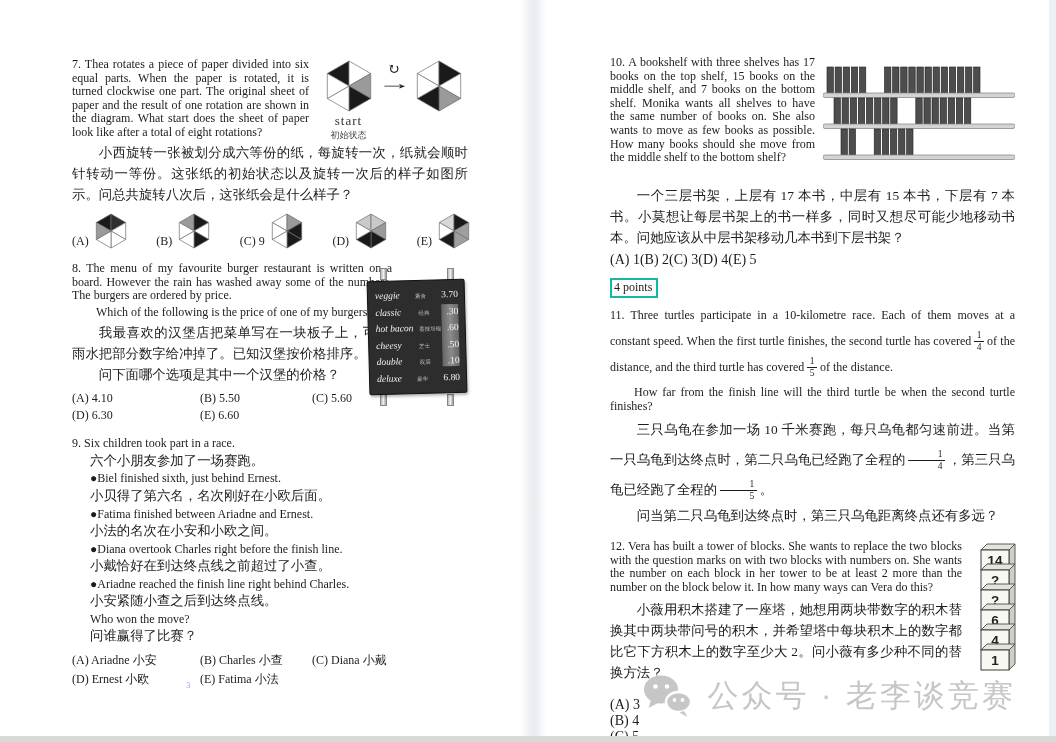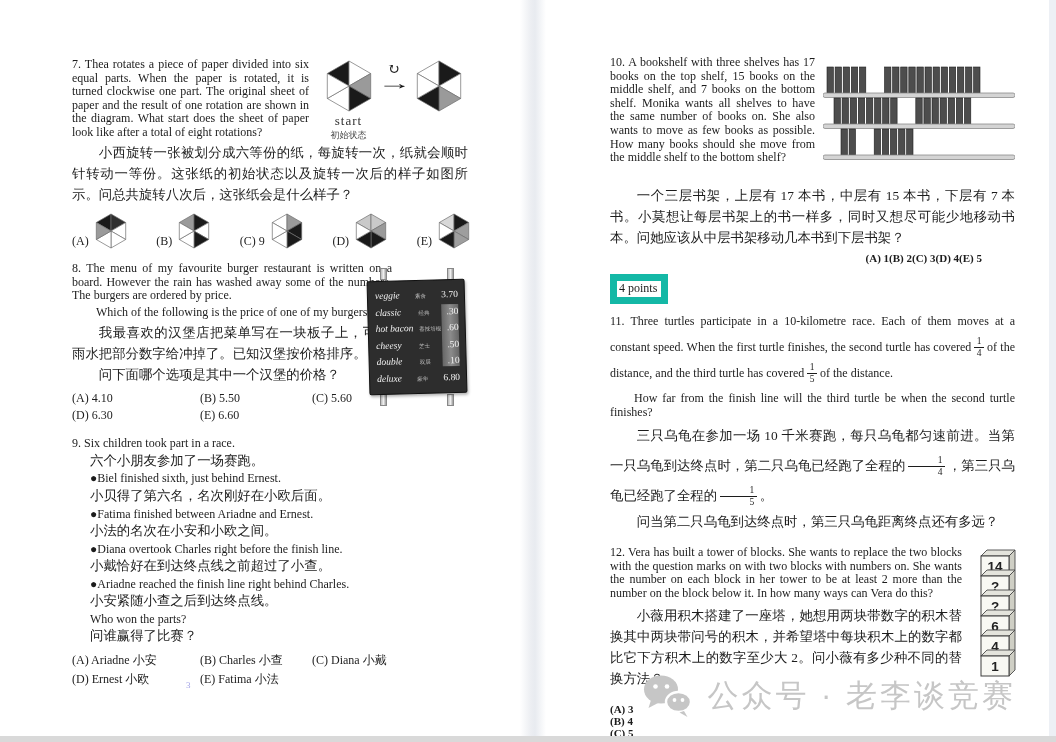--- a/index.html
+++ b/index.html
@@ -45,33 +45,33 @@
   .menu-board { position:relative; background:#2d2d2d; border:1px solid #111; border-radius:2px;
                 padding:7px 6px 6px 7px; transform:rotate(-1.5deg); box-shadow:1px 2px 3px rgba(0,0,0,.3); }
   .wash-band { position:absolute; right:6px; top:24px; width:17px; height:62px;
                background:linear-gradient(to right,#6f6f6f,#9c9c9c 50%,#6f6f6f); opacity:.85; }
   .menu-item { position:relative; display:flex; justify-content:space-between; align-items:baseline; line-height:15.5px; }
   .menu-name { color:#f2f2f2; font-style:italic; font-size:9.5px; white-space:nowrap; }
   .menu-zh { color:#bdbdbd; font-size:5.5px; font-style:normal; }
   .menu-price { color:#f5f5f5; font-size:9.5px; }
 
   .opts3 { display:grid; grid-template-columns:128px 112px auto; row-gap:2px; width:345px; font-size:12px; margin-top:6px; }
-  .opts5 { display:flex; justify-content:flex-end; width:372px; font-size:11px;font-weight:bold; }
+  .opts5 { display:flex; justify-content:flex-start; width:372px; font-size:14px; }
 
   
   .q9 { margin-top:14px; }
   .q9 .en { margin-top:1.5px; }
   .q9 .zh { line-height:20px; }
   .q9-body { padding-left:18px; }
 
   
   .q10-row { display:flex; gap:8px; }
   .q10-text { width:222px; }
   .q10-shelf { flex:1; padding-top:6px; }
-  .points-badge { display:inline-block; border:7px solid #14b8a6; font-size:12px; padding:0 4px 1px 2px; margin:10px 0 4px 0; }
+  .points-badge { display:inline-block; border:2px solid #14b8a6; font-size:12px; padding:0 4px 1px 2px; margin:10px 0 4px 0; }
 
   .q11 .en-flow { line-height:26px; }
   .q11 .zh-flow { line-height:30px; }
   .frac { display:inline-flex; flex-direction:column; align-items:center; vertical-align:middle;
           font-size:9.5px; line-height:10px; margin:0 3px; transform:translateY(-1px); }
   .frac .fnum { border-bottom:0.8px solid #1c1c1c; padding:0 2.5px 0.5px; }
   .frac .fden { padding-top:0.5px; }
 
   .q12 { margin-top:14px; position:relative; }
   .q12-text { width:352px; }
@@ -259,21 +259,21 @@
       <div class="q9-body">
         <p class="zh">六个小朋友参加了一场赛跑。</p>
         <p class="en">●Biel finished sixth, just behind Ernest.</p>
         <p class="zh">小贝得了第六名，名次刚好在小欧后面。</p>
         <p class="en">●Fatima finished between Ariadne and Ernest.</p>
         <p class="zh">小法的名次在小安和小欧之间。</p>
         <p class="en">●Diana overtook Charles right before the finish line.</p>
         <p class="zh">小戴恰好在到达终点线之前超过了小查。</p>
         <p class="en">●Ariadne reached the finish line right behind Charles.</p>
         <p class="zh">小安紧随小查之后到达终点线。</p>
-        <p class="en">Who won the parts?</p>
+        <p class="en">Who won the move?</p>
         <p class="zh">问谁赢得了比赛？</p>
       </div>
       <div class="opts3">
         <span>(A) Ariadne 小安</span>
         <span>(B) Charles 小查</span>
         <span>(C) Diana 小戴</span>
         <span>(D) Ernest 小欧</span>
         <span>(E) Fatima 小法</span>
       </div>
     </div>

